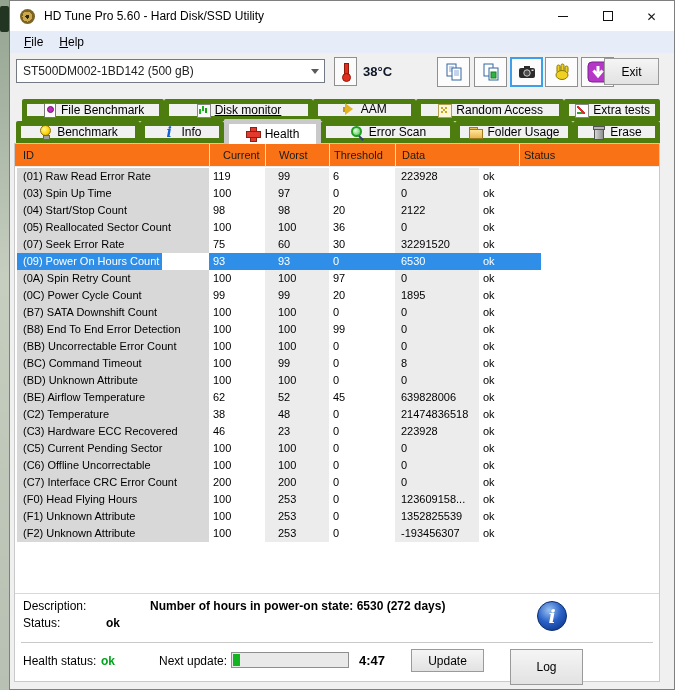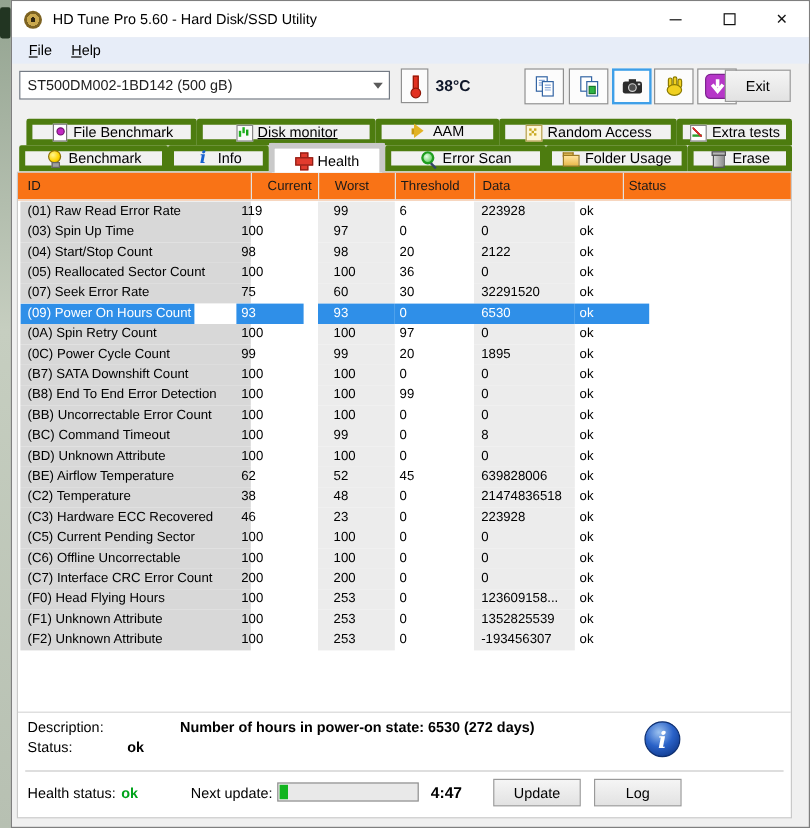--- a/index.html
+++ b/index.html
@@ -109,21 +109,21 @@
   .lv-header { position:absolute; left:0; top:0; width:644px; height:23px; background:#f97316;
                border-bottom:1px solid #ededed; }
   .h-cell { position:absolute; top:0; height:23px; line-height:23px; font-size:11px; color:#1a1a1a;
             border-left:1px solid #e2e2e2; }
   .h-cell:first-child { border-left:none; }
   .lv-body { position:absolute; left:0; top:24px; width:644px; }
   .row { position:relative; height:17px; }
   .cell { position:absolute; top:0; height:17px; line-height:17px; font-size:11px; color:#000;
           white-space:nowrap; overflow:hidden; }
   .c-id        { left:2px;   width:192px; padding-left:6px;  background:#d8d8d8; }
-  .c-current   { left:182px; width:56px;  padding-left:4px; }
+  .c-current   { left:194px; width:56px;  padding-left:4px; }
   .c-worst     { left:250px; width:64px;  padding-left:13px; background:#ececec; }
   .c-threshold { left:314px; width:66px;  padding-left:4px;  }
   .c-data      { left:380px; width:84px;  padding-left:6px;  background:#ececec; }
   .c-status    { left:464px; width:62px;  padding-left:4px;  }
   .row.selected .c-id { background:#fff; padding-left:0; }
   .row.selected .c-id span { background:#2f8fe8; color:#fff; padding:0 3px 0 6px; display:inline-block; height:17px; }
   .row.selected .c-current, .row.selected .c-worst, .row.selected .c-threshold,
   .row.selected .c-data, .row.selected .c-status { background:#2f8fe8; color:#fff; }
   .lv-endline { position:absolute; left:0; top:449px; width:644px; border-top:1px solid #d8d8d8; }
 
@@ -136,21 +136,21 @@
   .info-circle { position:absolute; left:521px; top:456px; width:32px; height:32px; }
   .divider { position:absolute; left:6px; top:498px; width:632px; border-top:1px solid #c9c9c9; }
   .health-label { left:8px;  top:510px; }
   .health-value { left:86px; top:510px; font-weight:bold; color:#00a31b; }
   .nu-label     { left:144px; top:510px; }
   .progress { position:absolute; left:216px; top:508px; width:118px; height:16px;
               border:1px solid #8f8f8f; background:#e9e9e9; }
   .progress-fill { position:absolute; left:1px; top:1px; bottom:1px; width:7px; background:#12b41f; }
   .countdown { left:344px; top:509px; font-size:13px; font-weight:bold; }
   .update-btn { position:absolute; left:396px; top:505px; width:73px; height:23px; }
-  .log-btn    { position:absolute; left:480px; top:505px; width:73px; height:23px; }
+  .log-btn    { position:absolute; left:495px; top:505px; width:73px; height:36px; }
 </style>
 </head>
 <body>
 
 <div class="canvas">
   <div class="bg-strip"></div>
   <div class="bg-blob"></div>
   <div class="window"></div>
 
   <div class="titlebar">

